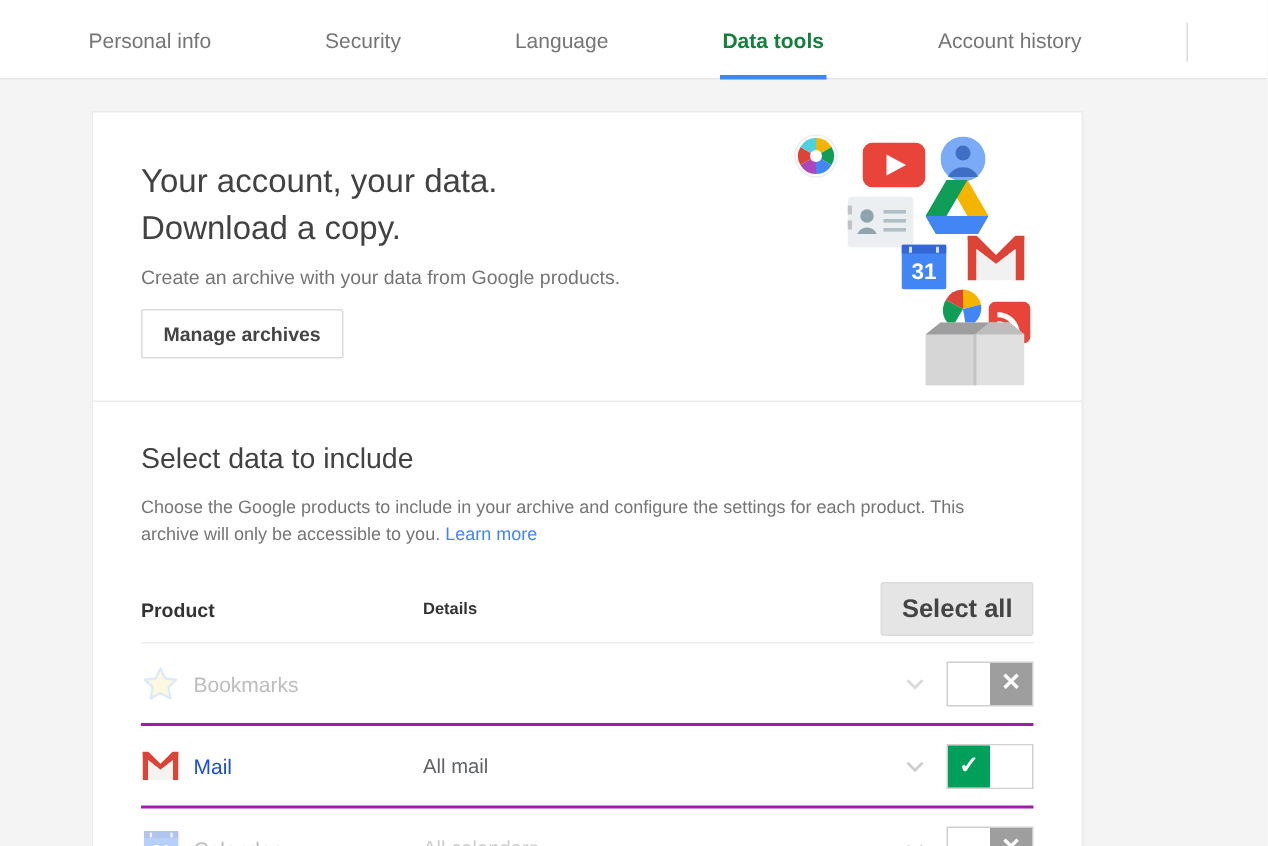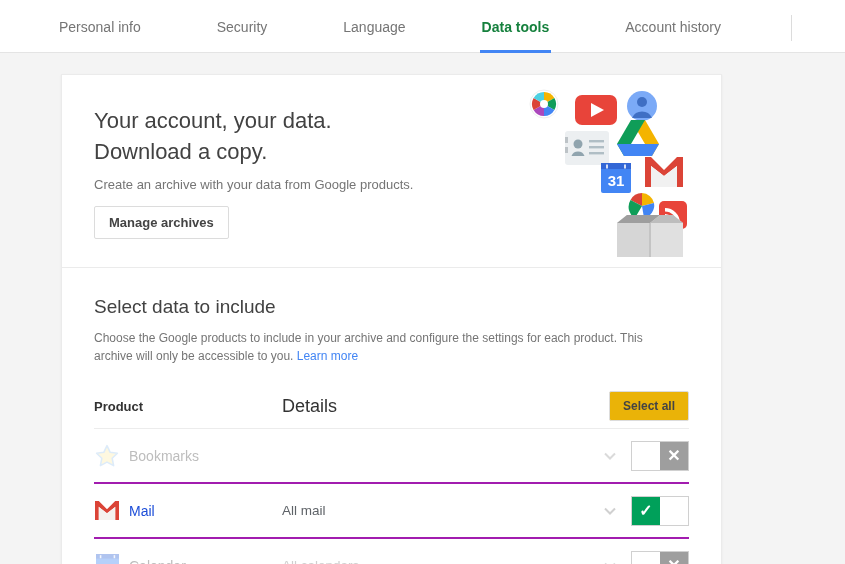--- a/index.html
+++ b/index.html
@@ -128,27 +128,27 @@
   .tbl { margin-top: 26px; }
   .tbl-head {
     display: flex;
     align-items: center;
     padding-bottom: 7px;
     border-bottom: 1px solid #ececec;
     position: relative;
     height: 38px;
   }
   .col-product { width: 188px; font-size: 13px; font-weight: bold; color: #333; }
-  .col-details { flex: 1; font-size: 18px; font-weight: normal; color: #333; }
+  .col-details { flex: 1; font-size: 11px; font-weight: bold; color: #333; }
   .selectall {
     padding: 7px 13px;
-    background: #eab308;
+    background: #e5e5e5;
     border: 1px solid #dcdcdc;
     border-radius: 2px;
-    font-size: 12px;
+    font-size: 17px;
     font-weight: bold;
     color: #444;
     cursor: pointer;
   }
 
   .row {
     display: flex;
     align-items: center;
     height: 55px;
     border-bottom: 2px solid #a21caf;

